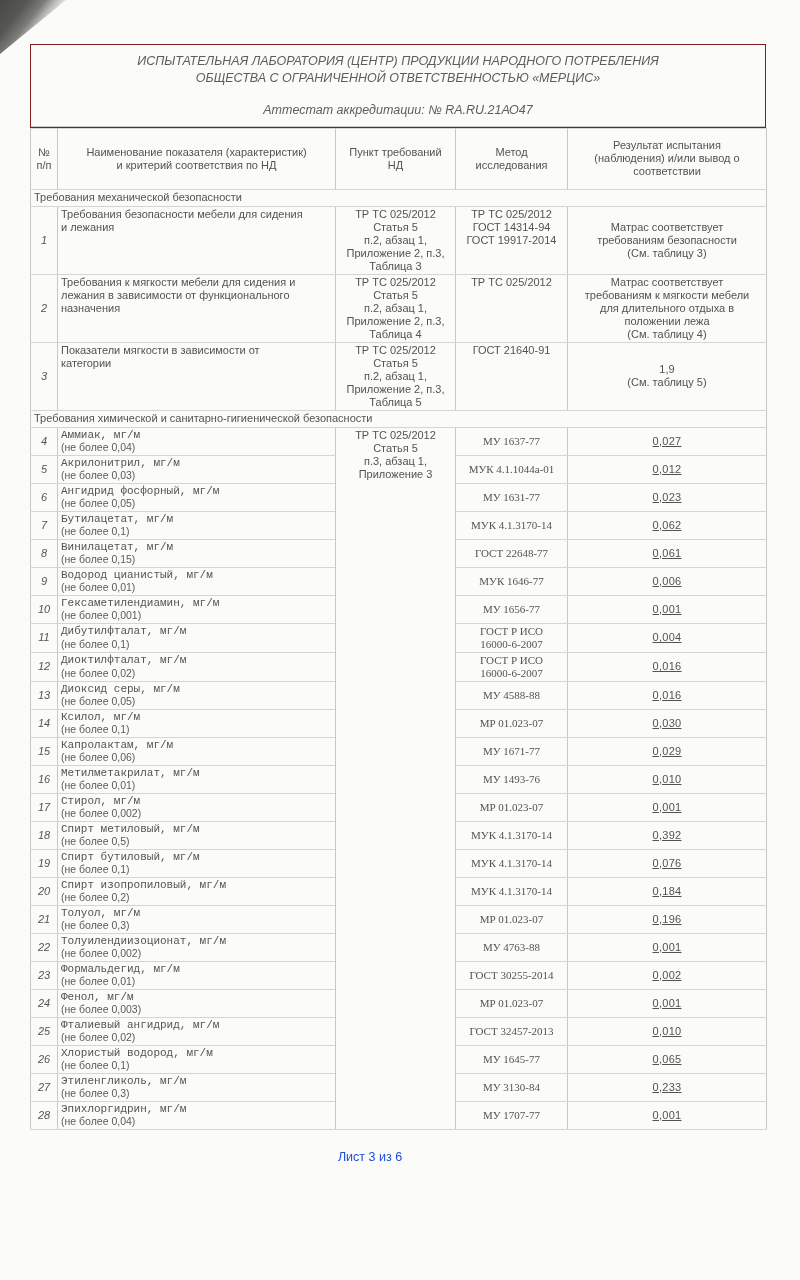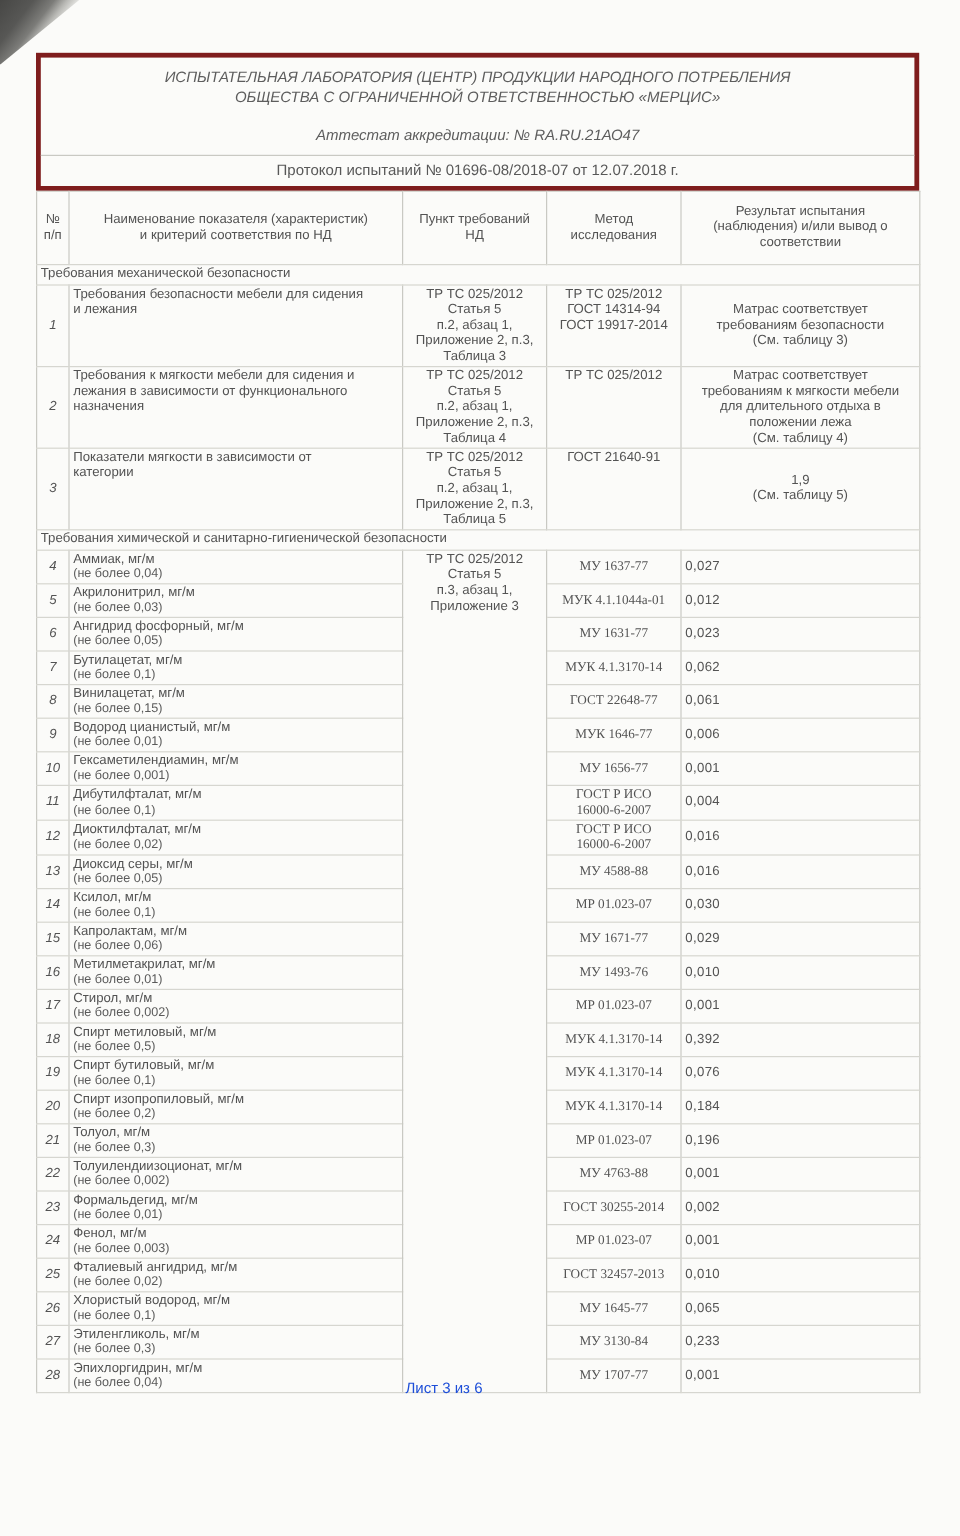--- a/index.html
+++ b/index.html
@@ -12,21 +12,21 @@
   }
   
   .corner-fold{
     position:absolute;top:0;left:0;width:66px;height:54px;
     clip-path:polygon(0 0,100% 0,0 100%);
     background:linear-gradient(128deg,#474745 0%,#575755 26%,#7c7c79 42%,#b9b9b5 52%,#e9e9e6 62%,#ffffff 75%);
   }
   .doc{position:absolute;left:30px;top:44px;width:736px;}
 
   
-  .header-box{border:4px solid #7f1d1d;background:transparent;}
+  .header-box{border:1px solid #7f1d1d;background:transparent;}
   .lab-block{
     border-bottom:1px solid #c9c9c3;text-align:center;font-style:italic;
     font-size:12.5px;line-height:16.5px;padding:8px 14px 7px;color:#5d5d5d;
   }
   .lab-block .accred{margin-top:16px;}
   .protocol-line{text-align:center;font-size:12.5px;padding:5px 0 6px;color:#585858;}
 
   
   .results-heading{margin:17px 0 13px -16px;font-size:13px;color:#565656;}
   .results-heading .num{display:inline-block;width:30px;}
@@ -45,46 +45,45 @@
   td.section-title{
     font-weight:bold;font-size:11.5px;color:#3f3f3f;padding:2px 2px 1px 2px;height:14px;
   }
   .c-num{text-align:center;font-style:italic;color:#6d6d6d;vertical-align:middle;}
   .m-name{padding:3px 8px 2px;vertical-align:top;text-align:left;line-height:13.5px;white-space:pre-line;}
   .m-punkt{: ;}
   .m-punkt,.m-method{text-align:center;vertical-align:top;white-space:pre-line;line-height:13.5px;padding-top:2px;}
   .m-result{text-align:center;vertical-align:middle;white-space:pre-line;line-height:13.5px;padding:2px 6px;}
   .chem-row td{height:25px;}
   .c-name{padding:1px 8px;vertical-align:middle;}
-  .c-name .subst{font-size:11px;line-height:12.5px;}
+  .c-name .subst{font-size:11px;line-height:12.5px;font-family:Liberation Mono, monospace;}
   .c-name .limit{font-size:10.5px;line-height:12px;color:#5b5b5b;}
   .c-punkt{text-align:center;vertical-align:top;white-space:pre-line;line-height:14px;padding-top:3px;}
   .c-method{text-align:center;vertical-align:middle;white-space:pre-line;line-height:12.5px;font-family:Liberation Serif, serif;}
-  .c-result{text-align:left;vertical-align:middle;letter-spacing:.3px;}
+  .c-result{text-align:center;vertical-align:middle;letter-spacing:.3px;text-decoration:underline;}
   .faded{color:#b2b2ac;}
 
   .page-footer{
     position:absolute;left:0;right:60px;top:1150px;text-align:center;
     font-size:12.5px;color:#1d4ed8;
   }
 </style>
 </head>
 <body>
 
 <div class="corner-fold"></div>
 
 <div class="doc">
 
   <div class="header-box">
     <div class="lab-block">
       <div>ИСПЫТАТЕЛЬНАЯ ЛАБОРАТОРИЯ (ЦЕНТР) ПРОДУКЦИИ НАРОДНОГО ПОТРЕБЛЕНИЯ</div>
       <div>ОБЩЕСТВА С ОГРАНИЧЕННОЙ ОТВЕТСТВЕННОСТЬЮ «МЕРЦИС»</div>
       <div class="accred">Аттестат аккредитации: № RA.RU.21АО47</div>
     </div>
-    <div class="protocol-line">Протокол испытаний № 01696-08/2018-07 от 12.07.2018 г.</div>
   </div>
 
 
   <table class="results">
     <colgroup>
       <col style="width:27px">
         <col style="width:278px">
         <col style="width:120px">
         <col style="width:112px">
         <col style="width:199px">

